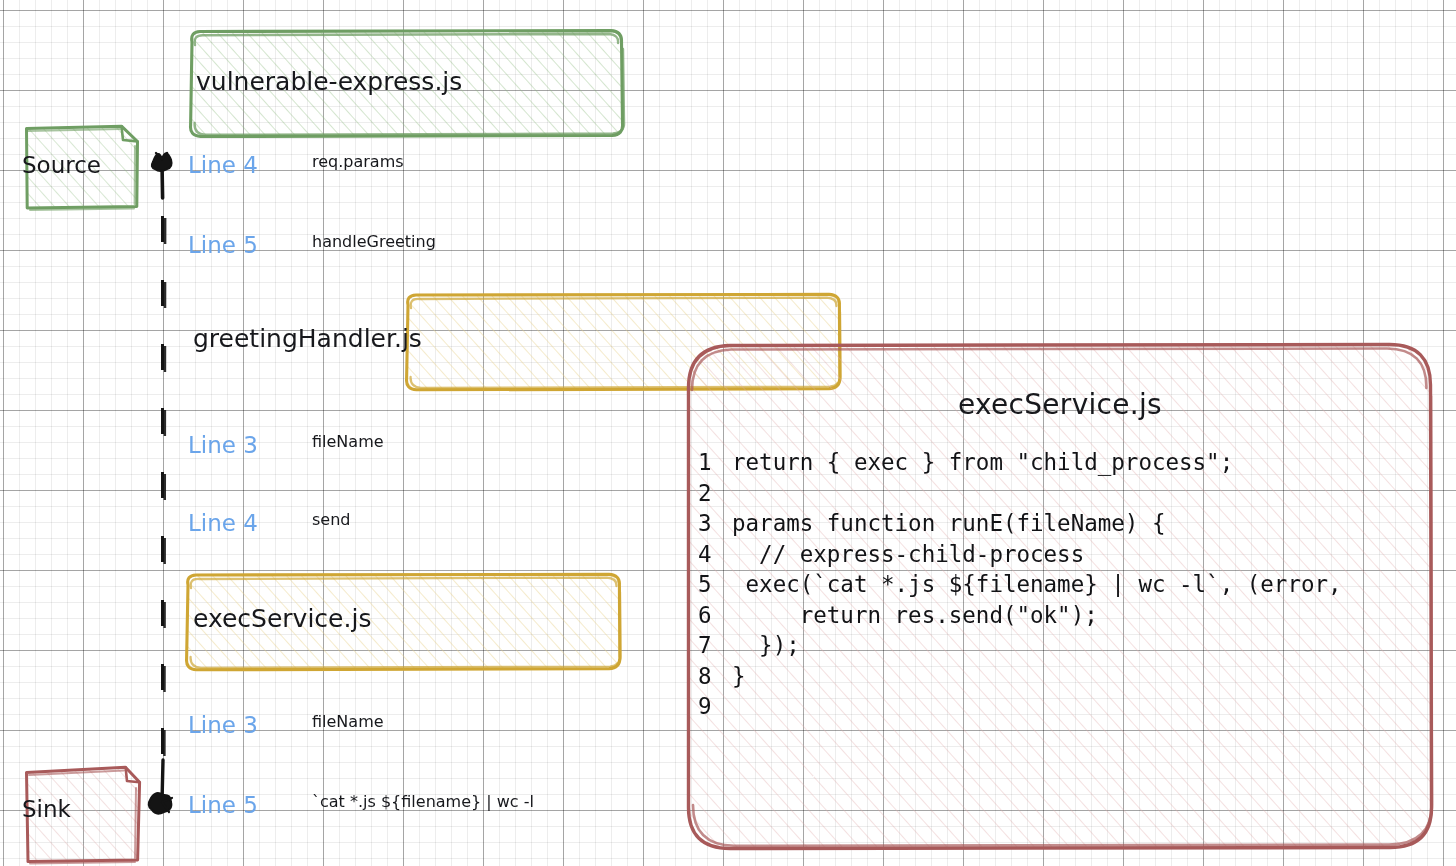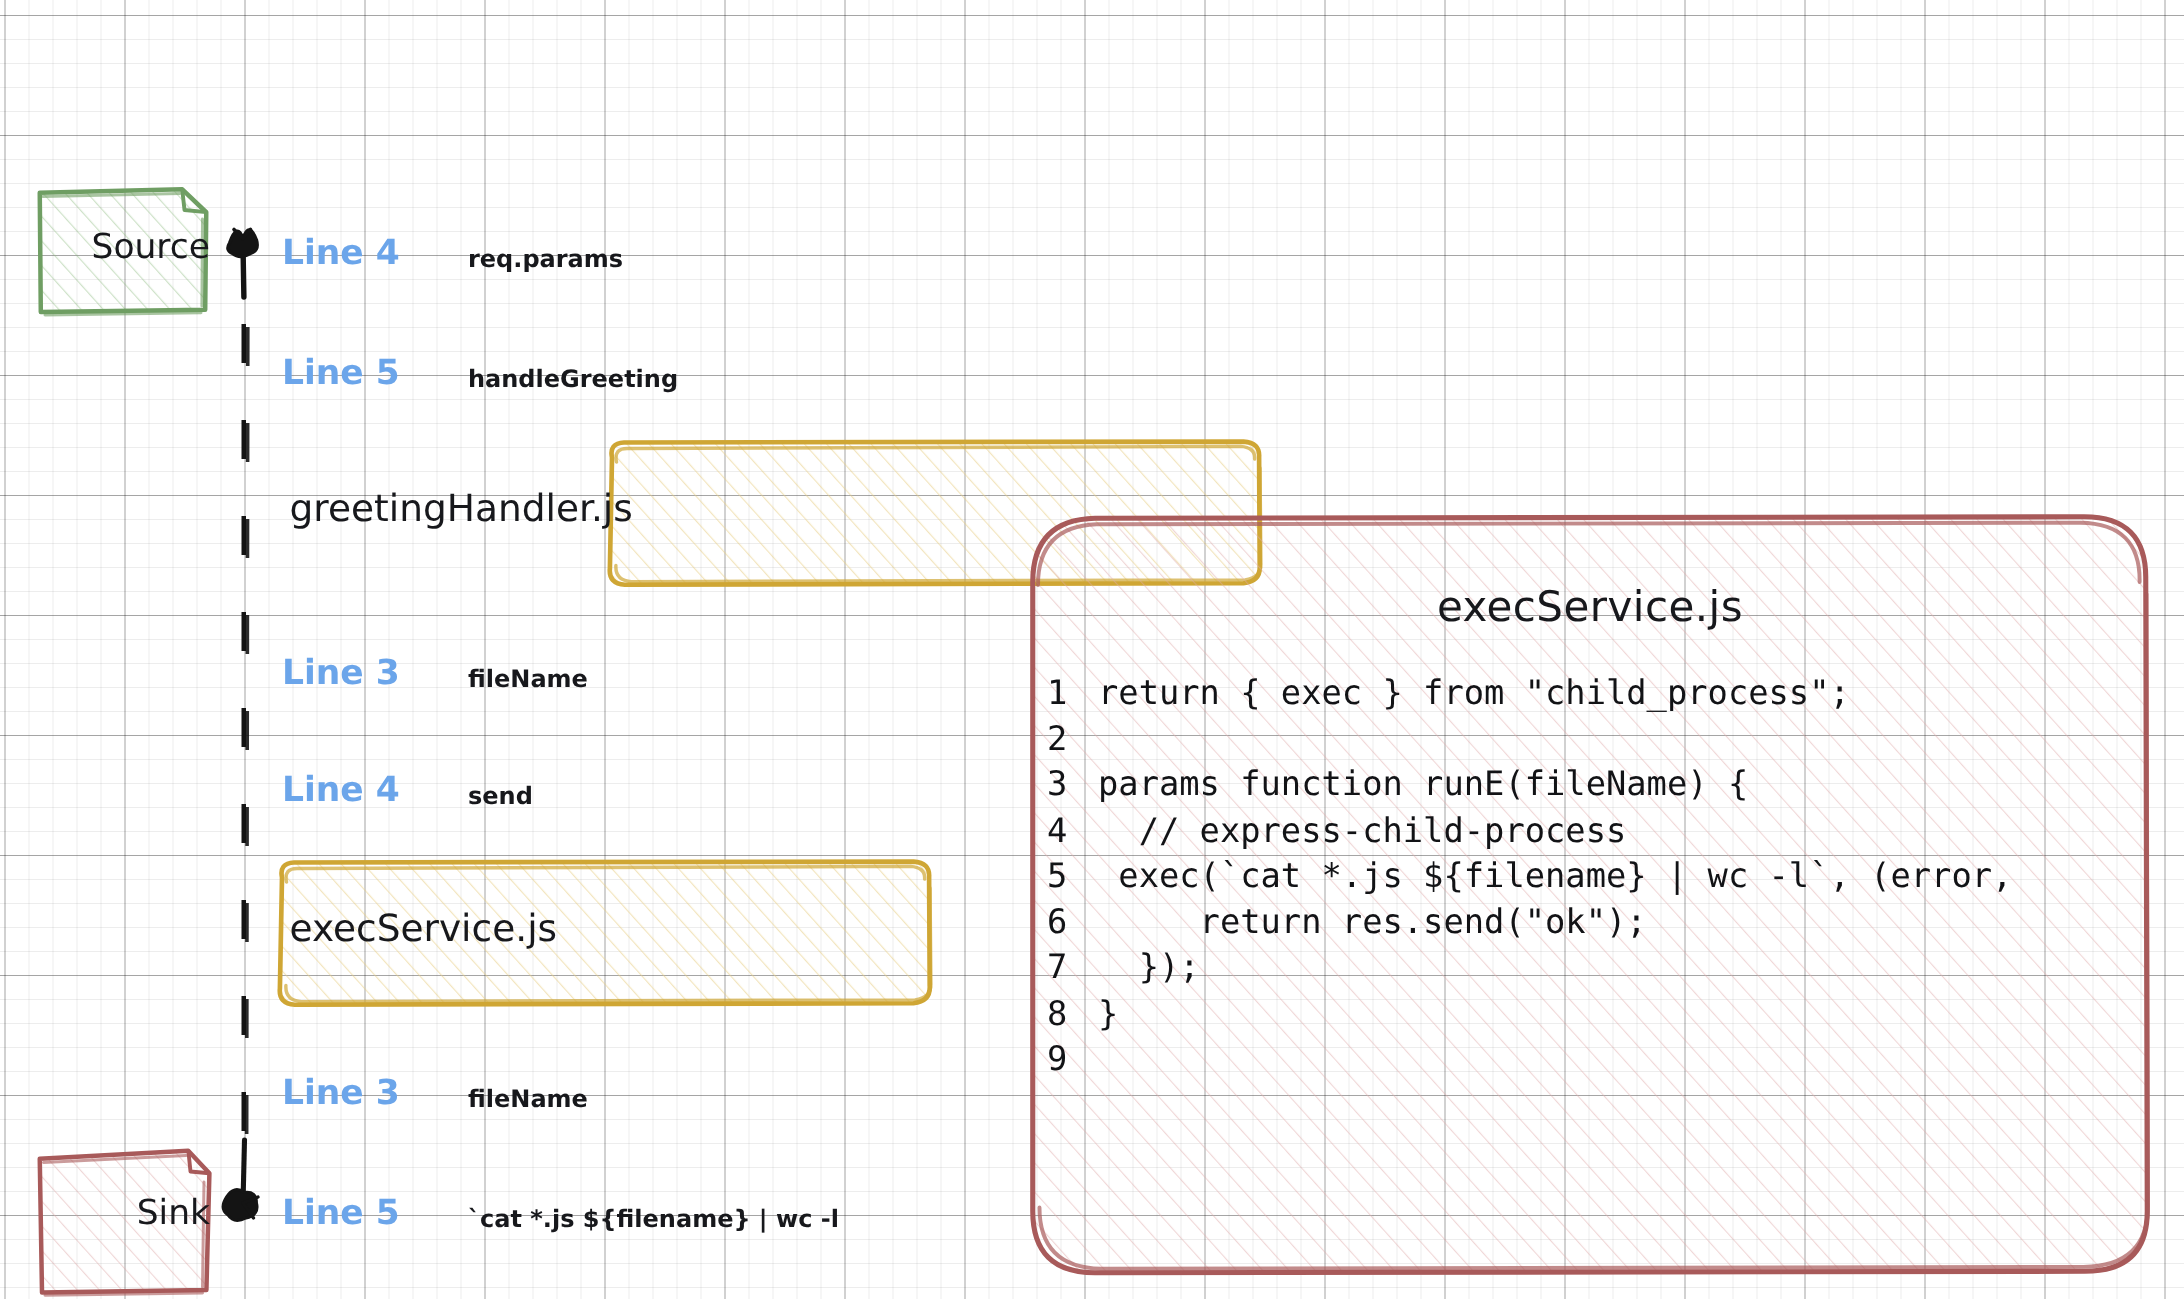--- a/index.html
+++ b/index.html
@@ -54,34 +54,33 @@
     font-family: "DejaVu Sans", sans-serif;
   }
 
   
   .note {
     position: absolute;
   }
   .note .note-label {
     position: absolute;
     width: 100%;
-    text-align: right;
+    text-align: left;
     font-size: 23px;
     color: #17181c;
     white-space: nowrap;
     font-family: "DejaVu Sans", sans-serif;
   }
 
   
   .flow-row {
     position: absolute;
     height: 30px;
     display: flex;
-    align-items: flex-end;
-    font-weight: bold;
+    align-items: flex-start;
   }
   .flow-row .line-no {
     width: 124px;
     font-size: 23px;
     color: #6ba5ea;
     white-space: nowrap;
     font-family: "DejaVu Sans", sans-serif;
   }
   .flow-row .flow-text {
     font-size: 16px;
@@ -150,20 +149,28 @@
       </pattern>
       <pattern id="hatch-red" width="11" height="11" patternTransform="rotate(-42)" patternUnits="userSpaceOnUse">
         <line x1="0" y1="0" x2="0" y2="11" stroke="#dda8a8" stroke-width="1.5" opacity="0.85"></line>
       </pattern>
       <pattern id="hatch-red-big" width="13" height="13" patternTransform="rotate(-42)" patternUnits="userSpaceOnUse">
         <line x1="0" y1="0" x2="0" y2="13" stroke="#e0abab" stroke-width="1.5" opacity="0.8"></line>
       </pattern>
     </defs>
   </svg>
 
+  <div class="filebox" style="left:182px; top:27px; width:440px; height:104px;">
+    <svg class="sketch-svg" width="452" height="116" viewBox="0 0 452 116">
+      <path d="M9,14 Q7,6 17,5 L430,4 Q441,5 440,15 L441,98 Q442,108 431,109 L19,110 Q8,109 9,99 Z" fill="url(#hatch-green)" stroke="none" opacity="0.55"></path>
+      <path d="M10,15 Q8,5 18,4.5 L429,3.6 Q440,4.4 439.5,14.5 L440.5,97 Q441.5,107.5 430,108.5 L18.5,109.5 Q7.5,108.6 8.6,98.5 Z" fill="none" stroke="#6f9e63" stroke-width="3.1" stroke-linecap="round" stroke-linejoin="round"></path>
+      <path d="M13,18 Q11,8 21,8.2 L427,7 Q437,8 436,16 M441,22 L442,95 Q443,105 431,106.5 L23,107.8 Q12,107 12.6,96" fill="none" stroke="#6f9e63" stroke-width="2.4" stroke-linecap="round" opacity="0.75"></path>
+    </svg>
+    <div class="fb-title" style="top:40px;">vulnerable-express.js</div>
+  </div>
 
   <div class="note" style="left:22px; top:122px; width:118px; height:80px;">
     <svg class="sketch-svg" width="130" height="92" viewBox="0 0 130 92">
       <path d="M4,6 L100,4 L116,19 L115,84 L5,86 Z" fill="url(#hatch-green)" stroke="none" opacity="0.5"></path>
       <path d="M4.5,6.5 L99.5,4.2 L115.5,19.5 L114.8,84.5 L5.2,86 Z" fill="none" stroke="#6f9e63" stroke-width="3" stroke-linecap="round" stroke-linejoin="round"></path>
       <path d="M99.5,4.4 L101,18 L115.4,19.4" fill="none" stroke="#6f9e63" stroke-width="2.6" stroke-linecap="round" stroke-linejoin="round"></path>
       <path d="M6.5,9 L98,7 M113,24 L112.6,82 M8,88 L112,86.5" fill="none" stroke="#6f9e63" stroke-width="2" stroke-linecap="round" opacity="0.6"></path>
     </svg>
     <div class="note-label" style="top:30px;">Source</div>
   </div>

